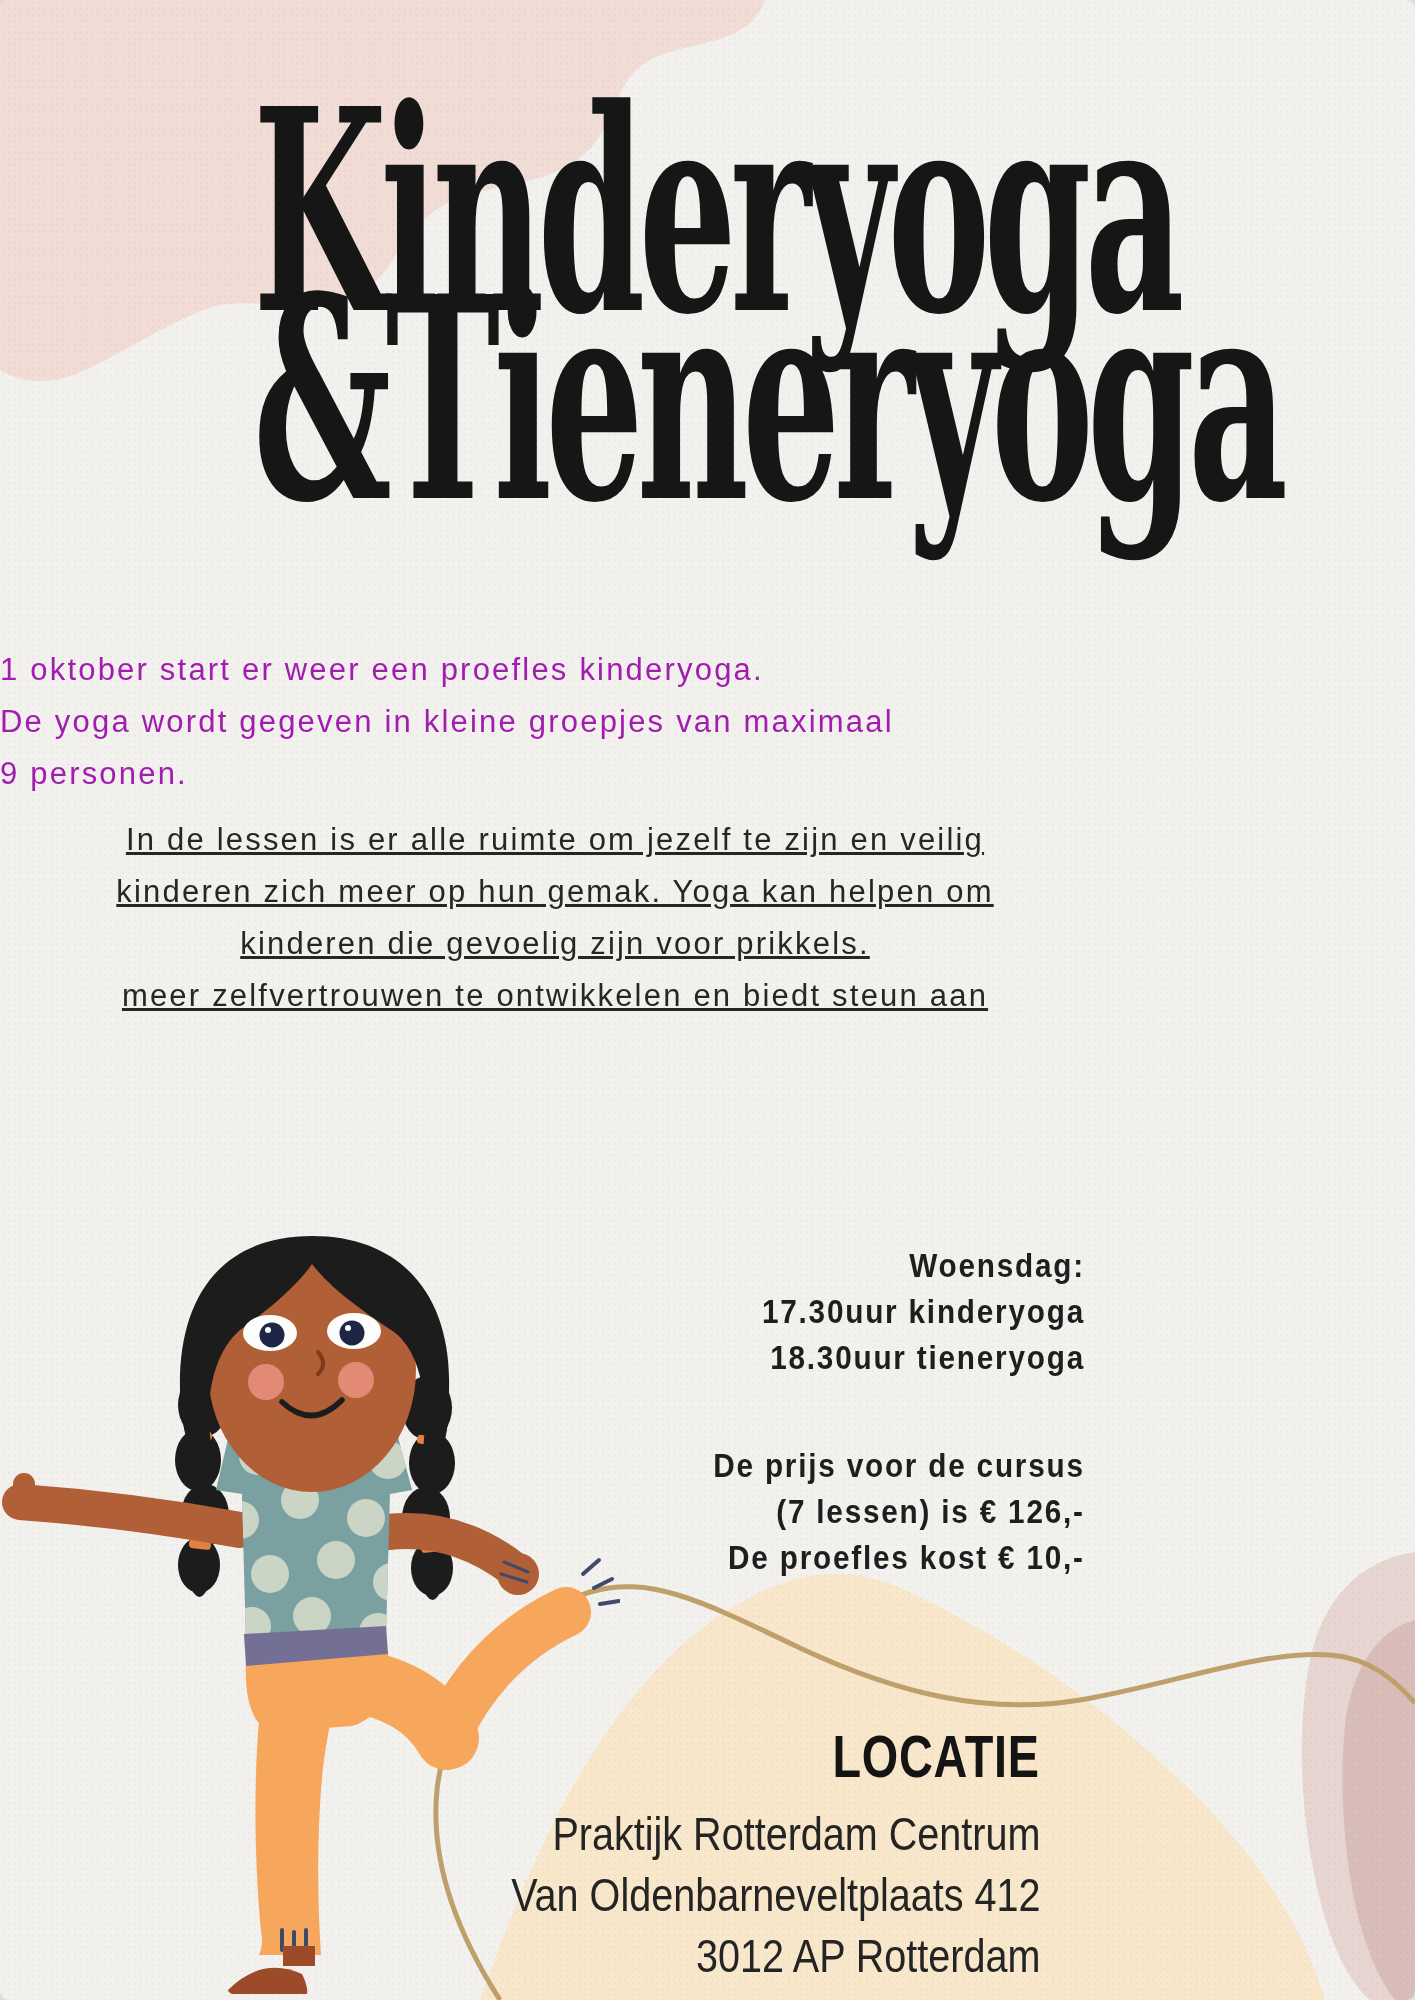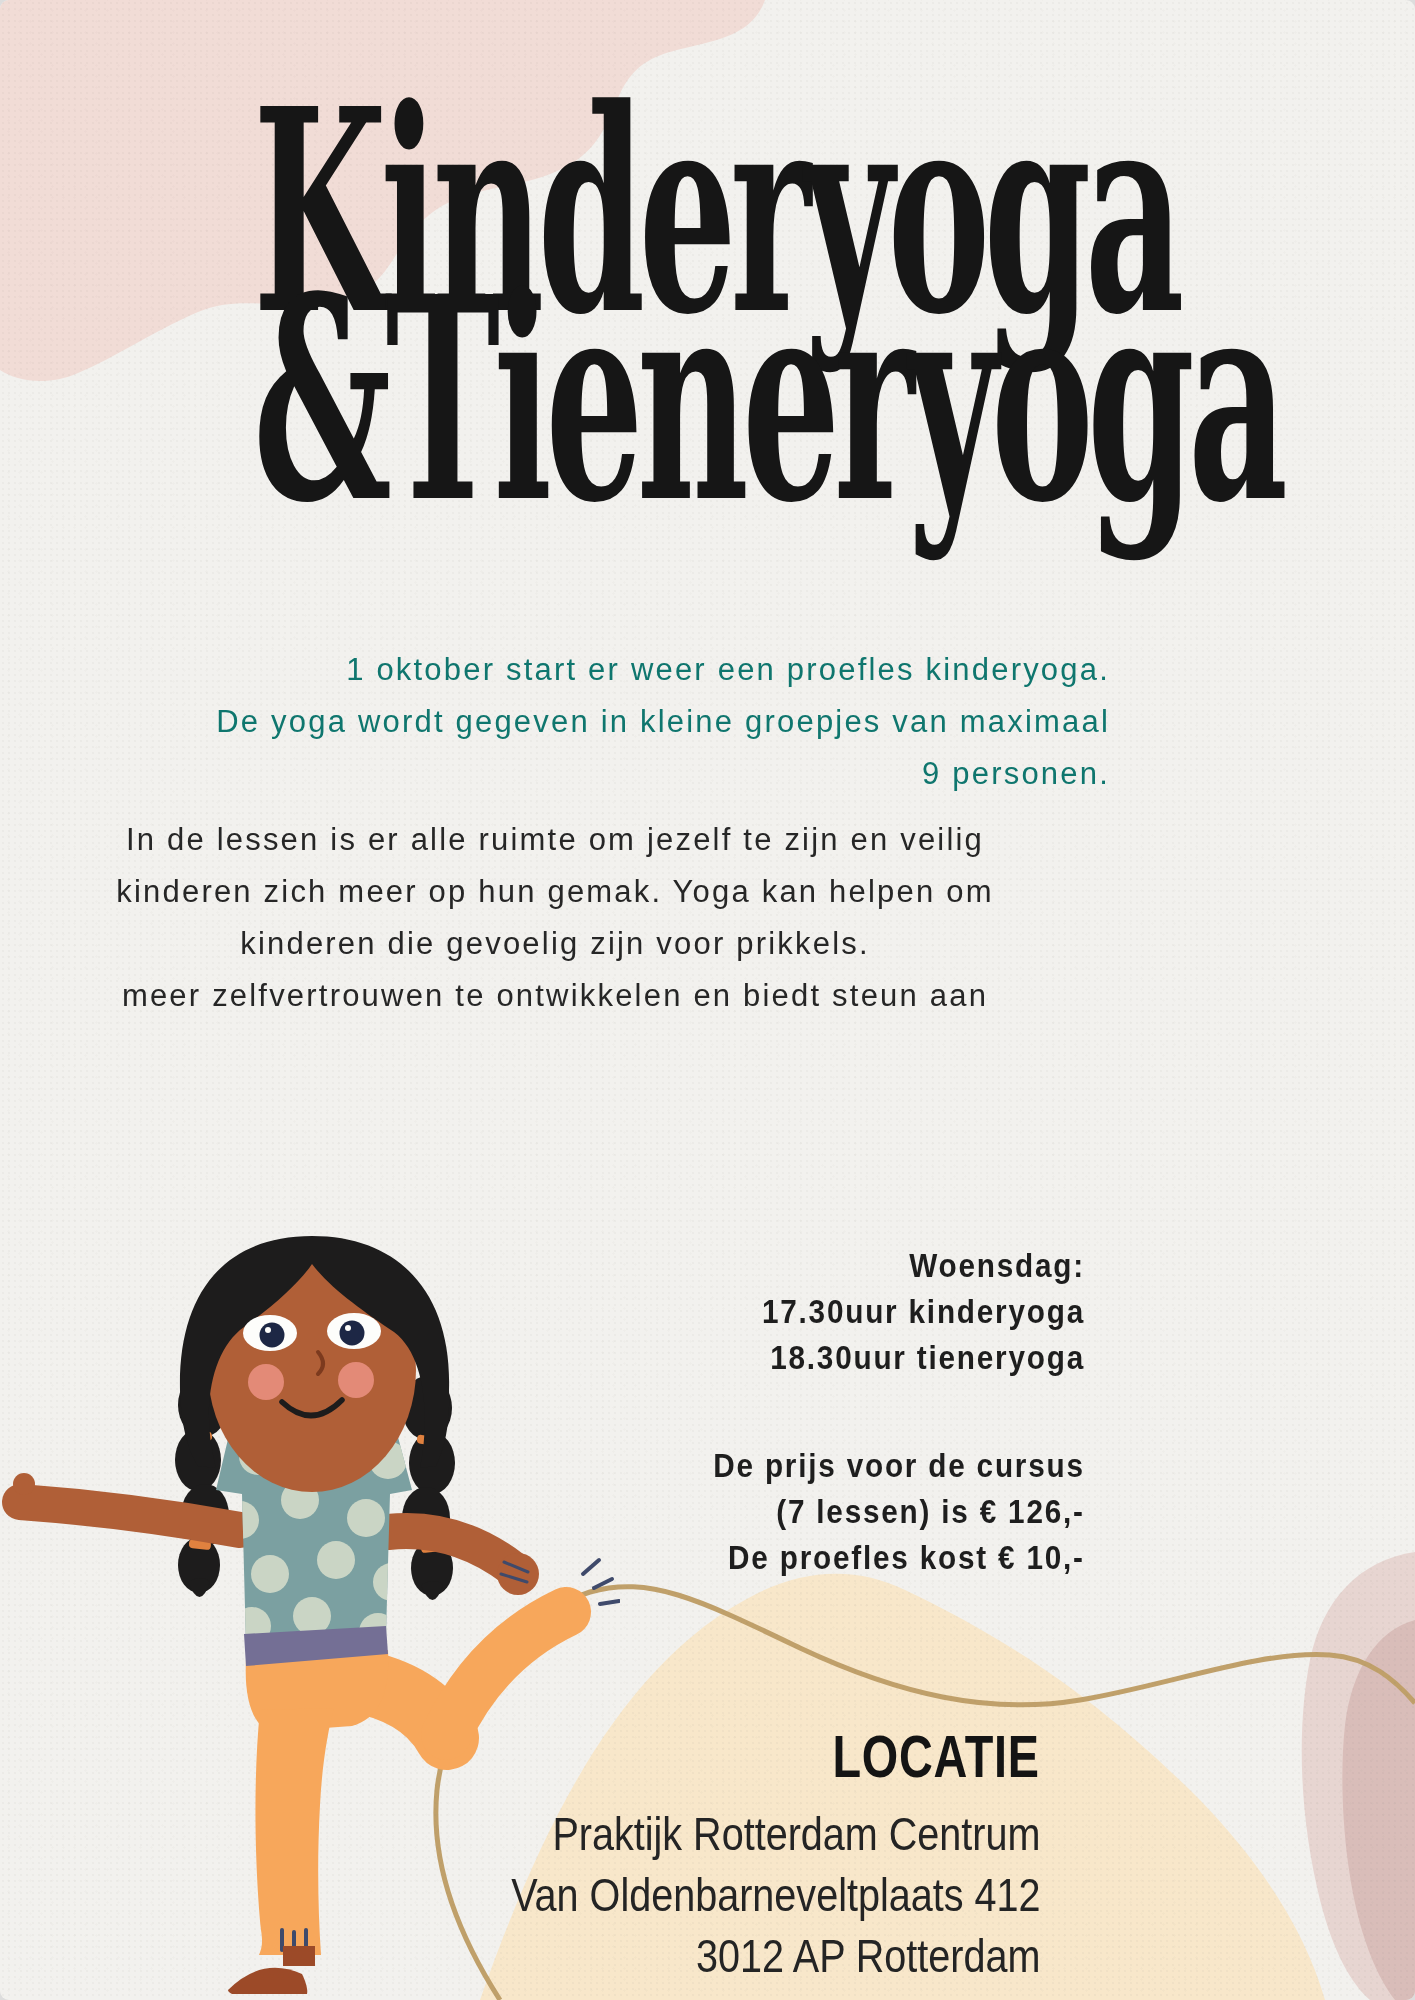--- a/index.html
+++ b/index.html
@@ -22,26 +22,26 @@
   .layer{position:absolute; z-index:10;}
 
   .title{
     left:0; top:118px; width:1125px; text-align:center;
     font-family:"DejaVu Serif", serif; font-weight:bold;
     font-size:280px; line-height:188px; letter-spacing:-12px;
     transform:scaleX(0.55); transform-origin:50% 0;
     color:#161616; white-space:nowrap;
   }
   .intro{
-    left:0; top:644px; width:1110px; text-align:right;
-    font-size:31px; letter-spacing:2.2px; line-height:52px; color:#0f766e;
+    left:0; top:644px; width:1110px; text-align:left;
+    font-size:31px; letter-spacing:2.2px; line-height:52px; color:#a21caf;
   }
   .bodytext{
     left:0; top:814px; width:1110px; text-align:center;
-    font-size:31px; letter-spacing:2.2px; line-height:52px; color:#262626;
+    font-size:31px; letter-spacing:2.2px; line-height:52px; color:#262626;text-decoration:underline;
   }
   .schedule{
     right:330px; top:1243px; text-align:right;
     font-size:33px; font-weight:bold; letter-spacing:2px; line-height:46px;
     transform:scaleX(0.9); transform-origin:100% 0; color:#1e1e1e;
     white-space:nowrap;
   }
   .pricing{
     right:330px; top:1443px; text-align:right;
     font-size:33px; font-weight:bold; letter-spacing:2px; line-height:46px;

